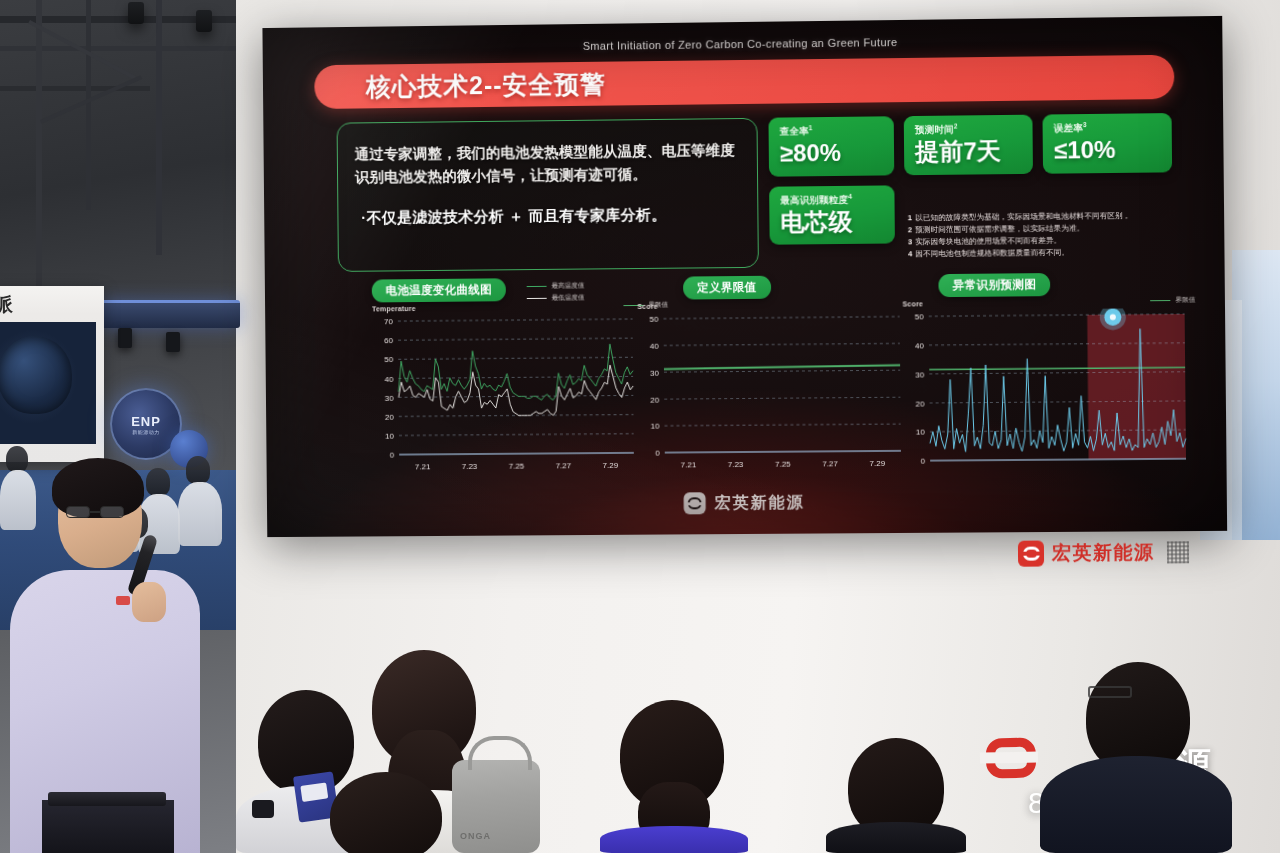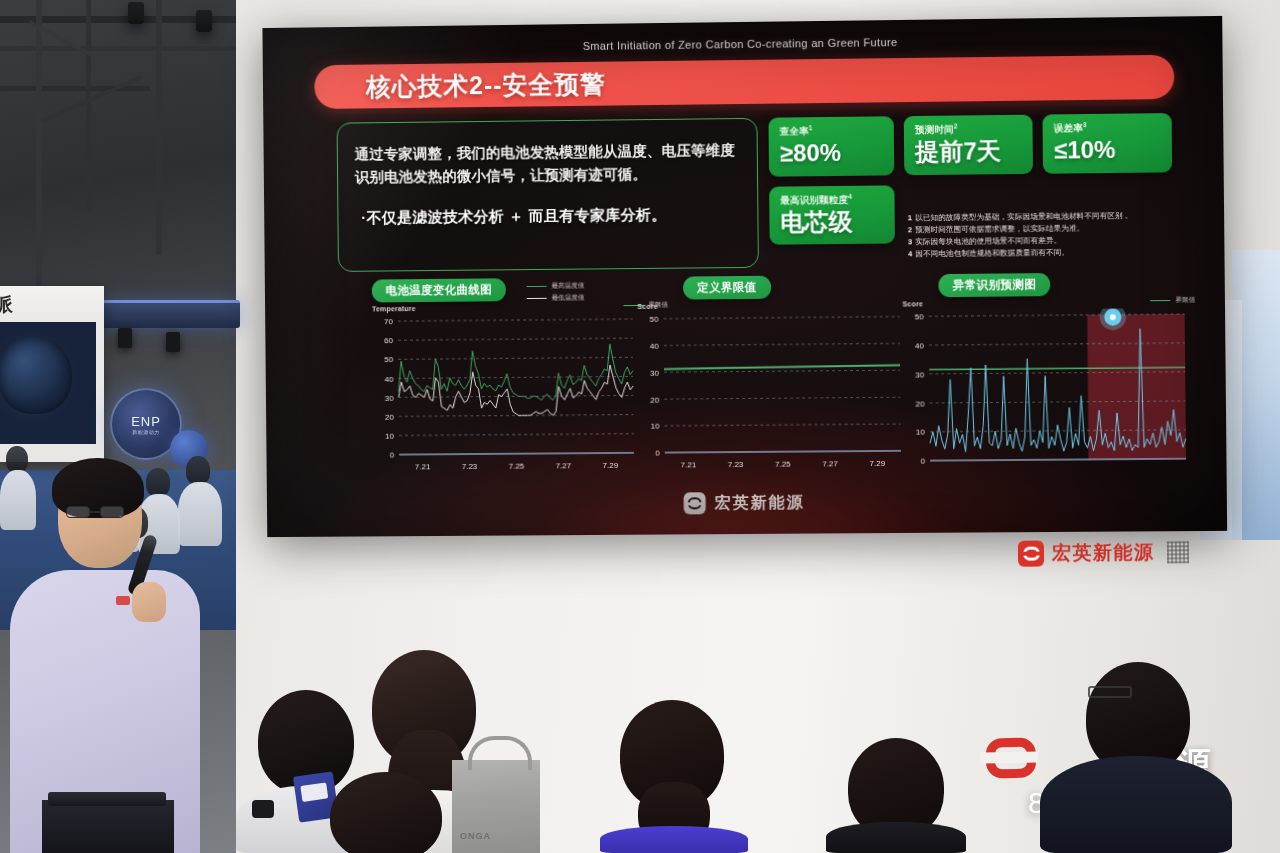--- a/index.html
+++ b/index.html
@@ -68,21 +68,21 @@
   .booth-left-logo {
     position:absolute; left:-6px; top:292px; font-size:19px; color:#2a2a2a; font-weight:700;
   }
   .booth-enp {
     position:absolute; left:110px; top:388px; width:72px; height:72px; border-radius:50%;
     background:radial-gradient(circle at 40% 35%, #4a5d94 0%, #2c3a64 55%, #1d2746 100%);
     border:2px solid rgba(150,175,225,.5);
     display:flex; align-items:center; justify-content:center; flex-direction:column;
     box-shadow:0 0 22px rgba(90,130,220,.45);
   }
-  .booth-enp span{ color:#e9eefb; font-size:13px; font-weight:400; letter-spacing:1px; }
+  .booth-enp span{ color:#e9eefb; font-size:13px; font-weight:700; letter-spacing:1px; }
   .booth-enp small{ color:#b9c6e4; font-size:5px; letter-spacing:.5px; }
   .booth-blue-ball{
     position:absolute; left:170px; top:430px; width:38px; height:38px; border-radius:50%;
     background:radial-gradient(circle at 35% 30%, #5a7fd0, #2a3f7d);
     box-shadow:0 0 16px rgba(70,110,200,.5);
   }
   .booth-canopy{
     position:absolute; left:100px; top:300px; width:140px; height:28px;
     background:linear-gradient(180deg,#3a4a6e,#202b45);
     border-top:3px solid #6f8fd8; border-radius:3px;
@@ -353,21 +353,21 @@
 
   
   .aud{ position:absolute; }
   .aud .h{ position:absolute; border-radius:50% 50% 45% 45%; }
   .aud .t{ position:absolute; border-radius:48% 48% 8% 8%; }
   .ponytail{ position:absolute; border-radius:42% 42% 50% 50%; }
 
   .bag{
     position:absolute; left:452px; top:760px; width:88px; height:93px;
     background:linear-gradient(175deg,#b3b3b1 0%,#a2a2a0 40%,#8f8f8d 100%);
-    border-radius:0;
+    border-radius:12px;
   }
   .bag:before{
     content:""; position:absolute; left:16px; top:-24px; width:56px; height:30px;
     border:4px solid #9a9a98; border-bottom:none; border-radius:26px 26px 0 0;
   }
   .bag-text{
     position:absolute; left:8px; bottom:12px; font-size:9px; color:#6e6e6c; letter-spacing:1px; font-weight:600;
   }
   .lanyard{
     position:absolute; left:296px; top:774px; width:40px; height:46px;

